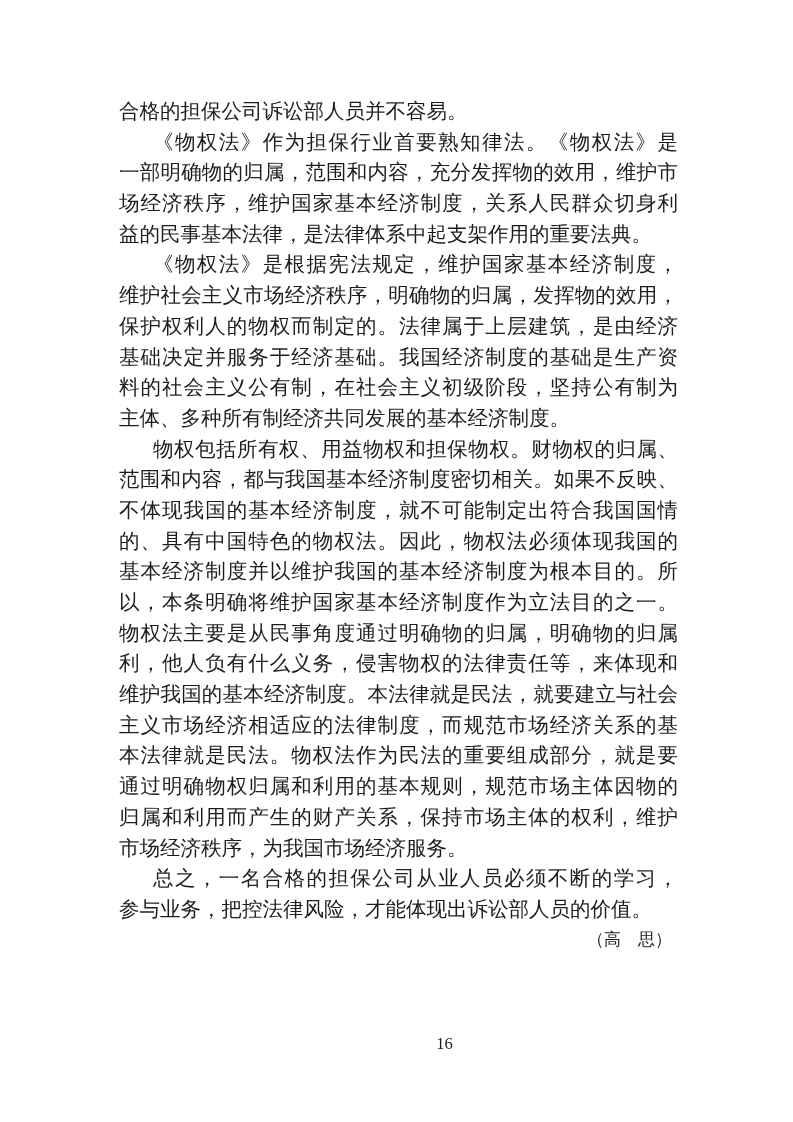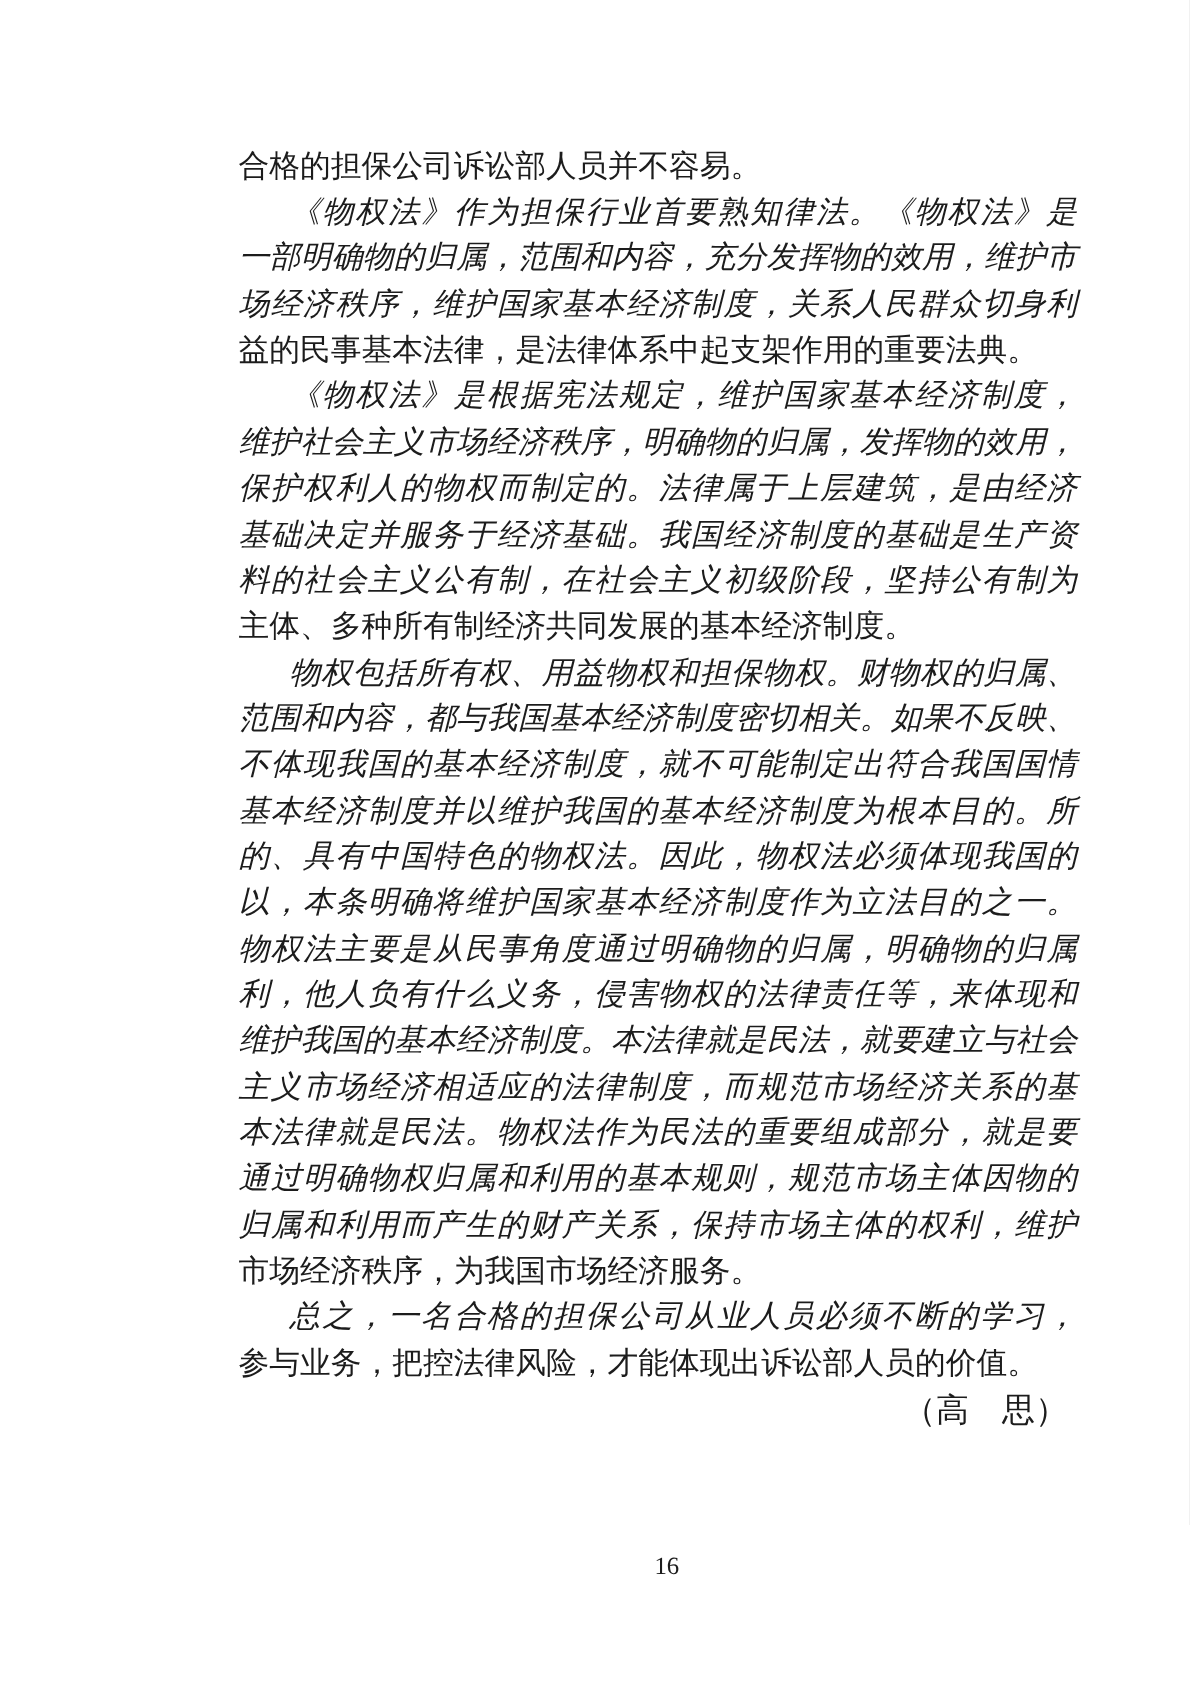--- a/index.html
+++ b/index.html
@@ -18,43 +18,41 @@
     color: #1c1c1c;
   }
   .text-body {
     position: absolute;
     left: 119px;
     top: 96px;
     width: 559px;
     font-size: 20.5px;
     line-height: 30.7px;
     letter-spacing: 0;
-    margin-left: 40px;
   }
   .line {
     height: 30.7px;
     white-space: nowrap;
     text-align: justify;
     text-justify: inter-character;
   }
   .line.fill {
     text-align-last: justify;
-    font-style: italic;
   }
   .line.last {
     text-align-last: left;
     white-space: normal;
   }
   .line.indent {
     padding-left: 34px;
   }
   .signature {
     height: 30.7px;
     line-height: 30.7px;
-    font-size: 22px;
+    font-size: 17px;
     text-align: right;
     padding-right: 6px;
   }
   .page-number {
     position: absolute;
     left: 0;
     top: 1034px;
     width: 100%;
     text-align: center;
     font-size: 16.5px;
@@ -76,22 +74,22 @@
         <div class="line last">益的民事基本法律，是法律体系中起支架作用的重要法典。</div>
         <div class="line fill indent">《物权法》是根据宪法规定，维护国家基本经济制度，</div>
         <div class="line fill">维护社会主义市场经济秩序，明确物的归属，发挥物的效用，</div>
         <div class="line fill">保护权利人的物权而制定的。法律属于上层建筑，是由经济</div>
         <div class="line fill">基础决定并服务于经济基础。我国经济制度的基础是生产资</div>
         <div class="line fill">料的社会主义公有制，在社会主义初级阶段，坚持公有制为</div>
         <div class="line last">主体、多种所有制经济共同发展的基本经济制度。</div>
         <div class="line fill indent">物权包括所有权、用益物权和担保物权。财物权的归属、</div>
         <div class="line fill">范围和内容，都与我国基本经济制度密切相关。如果不反映、</div>
         <div class="line fill">不体现我国的基本经济制度，就不可能制定出符合我国国情</div>
+        <div class="line fill">的、具有中国特色的物权法。因此，物权法必须体现我国的</div>
         <div class="line fill">基本经济制度并以维护我国的基本经济制度为根本目的。所</div>
-        <div class="line fill">的、具有中国特色的物权法。因此，物权法必须体现我国的</div>
         <div class="line fill">以，本条明确将维护国家基本经济制度作为立法目的之一。</div>
         <div class="line fill">物权法主要是从民事角度通过明确物的归属，明确物的归属</div>
         <div class="line fill">利，他人负有什么义务，侵害物权的法律责任等，来体现和</div>
         <div class="line fill">维护我国的基本经济制度。本法律就是民法，就要建立与社会</div>
         <div class="line fill">主义市场经济相适应的法律制度，而规范市场经济关系的基</div>
         <div class="line fill">本法律就是民法。物权法作为民法的重要组成部分，就是要</div>
         <div class="line fill">通过明确物权归属和利用的基本规则，规范市场主体因物的</div>
         <div class="line fill">归属和利用而产生的财产关系，保持市场主体的权利，维护</div>
         <div class="line last">市场经济秩序，为我国市场经济服务。</div>
         <div class="line fill indent">总之，一名合格的担保公司从业人员必须不断的学习，</div>

